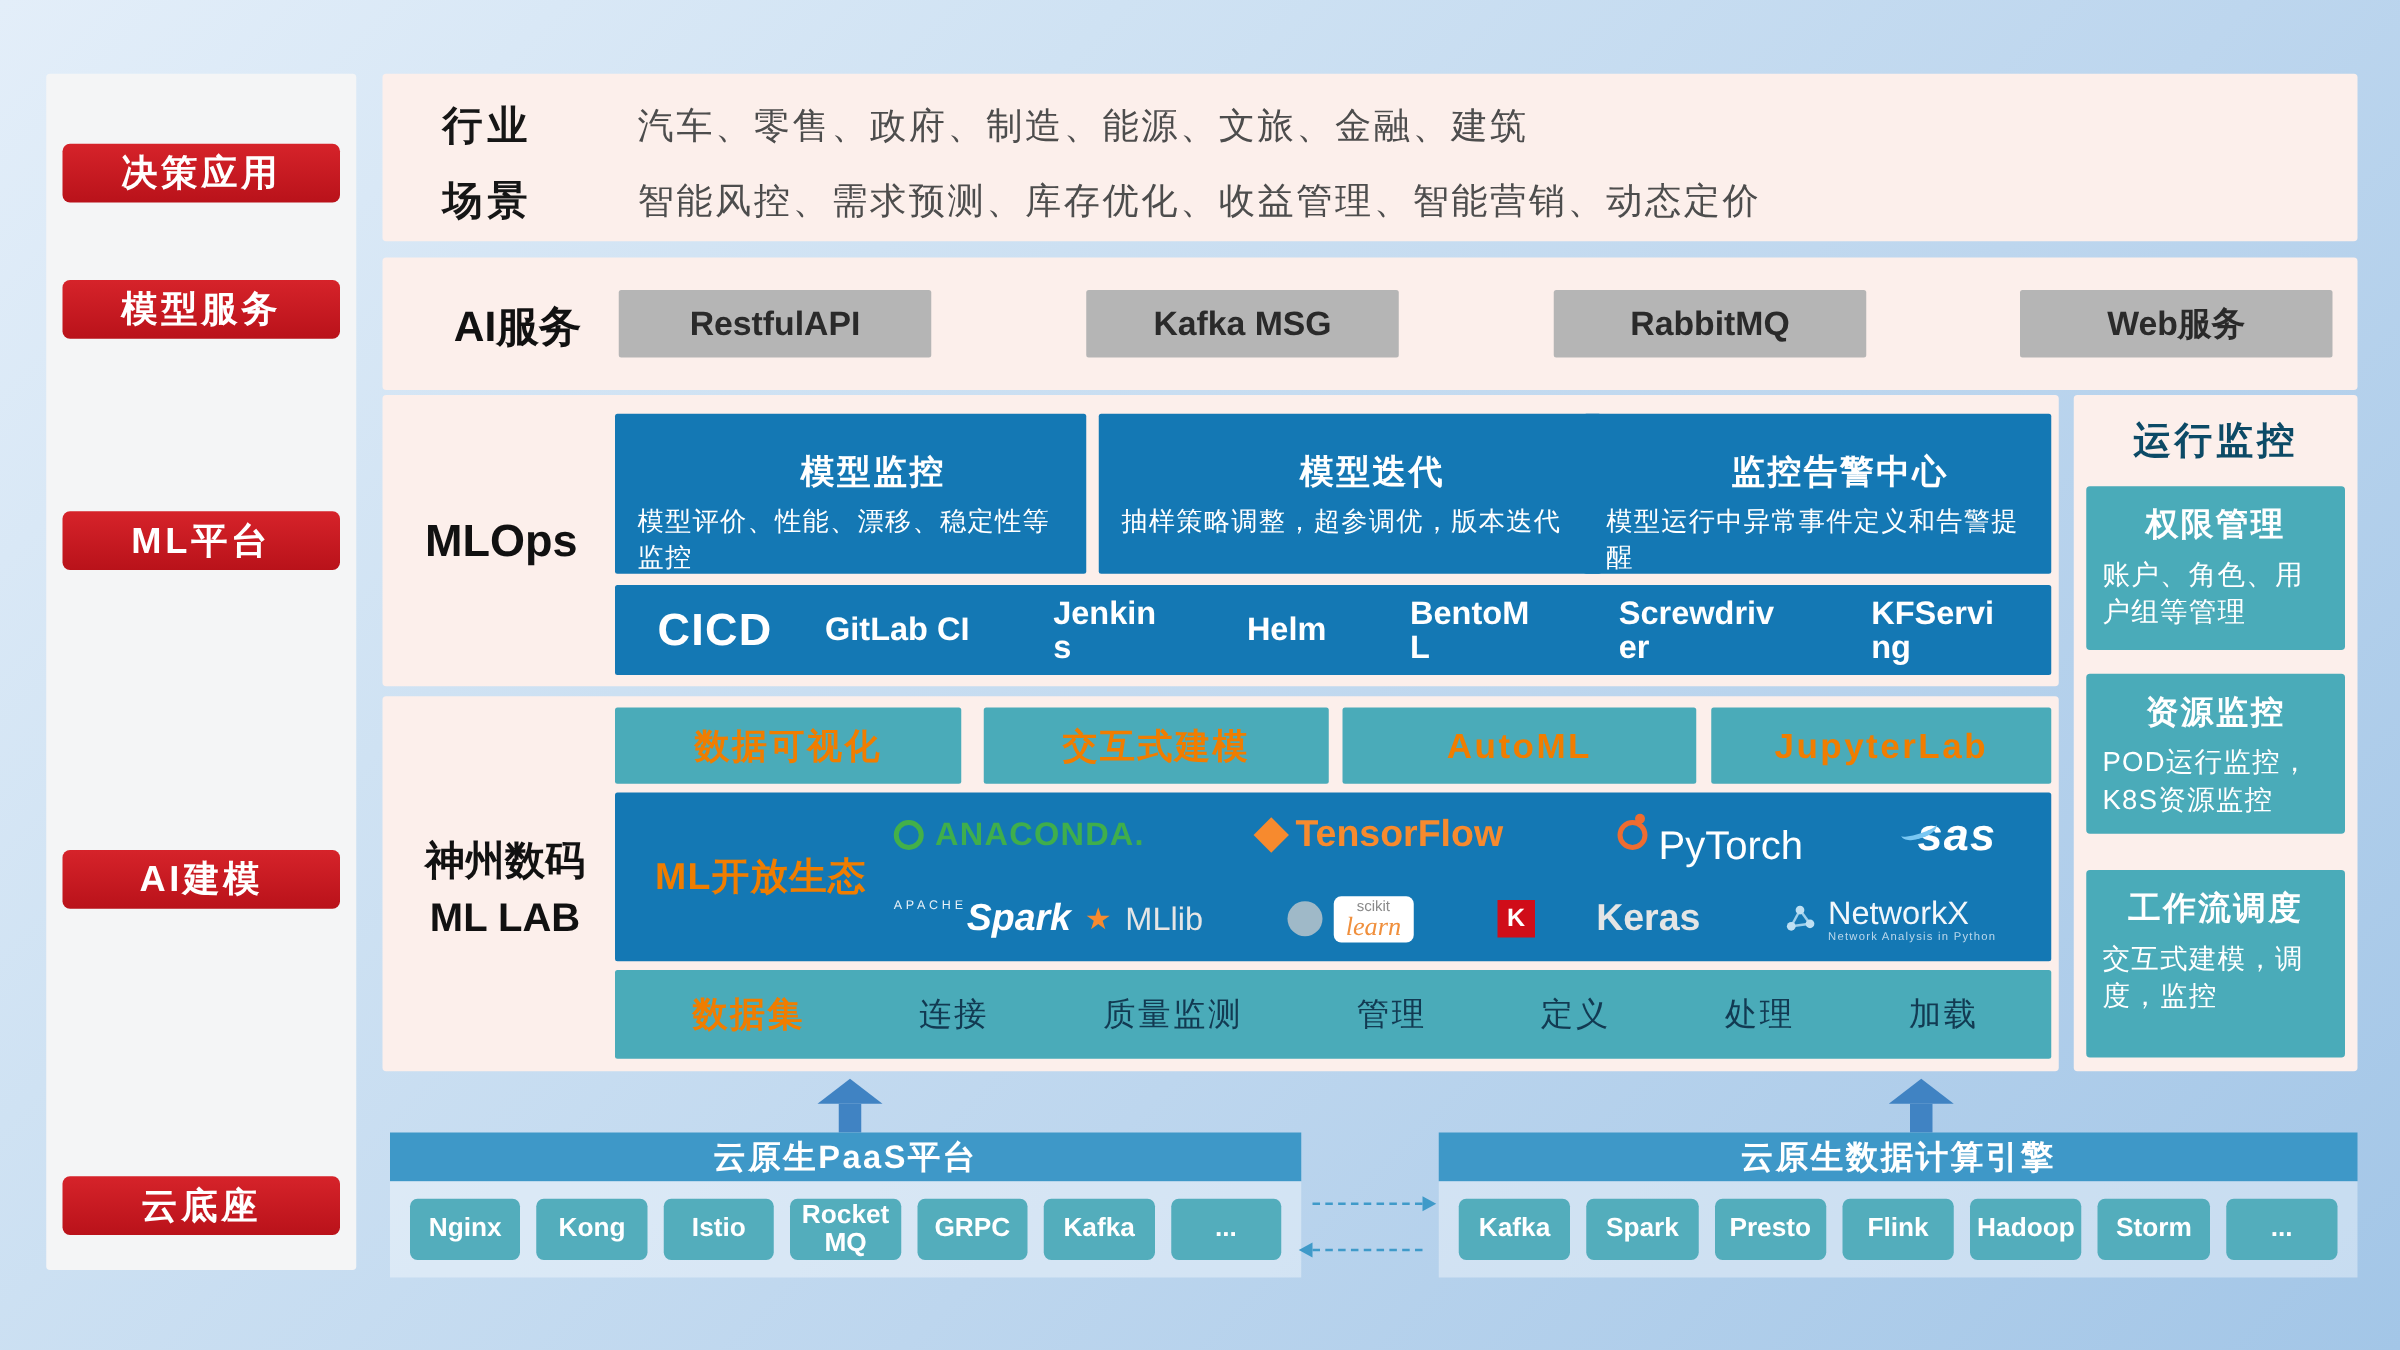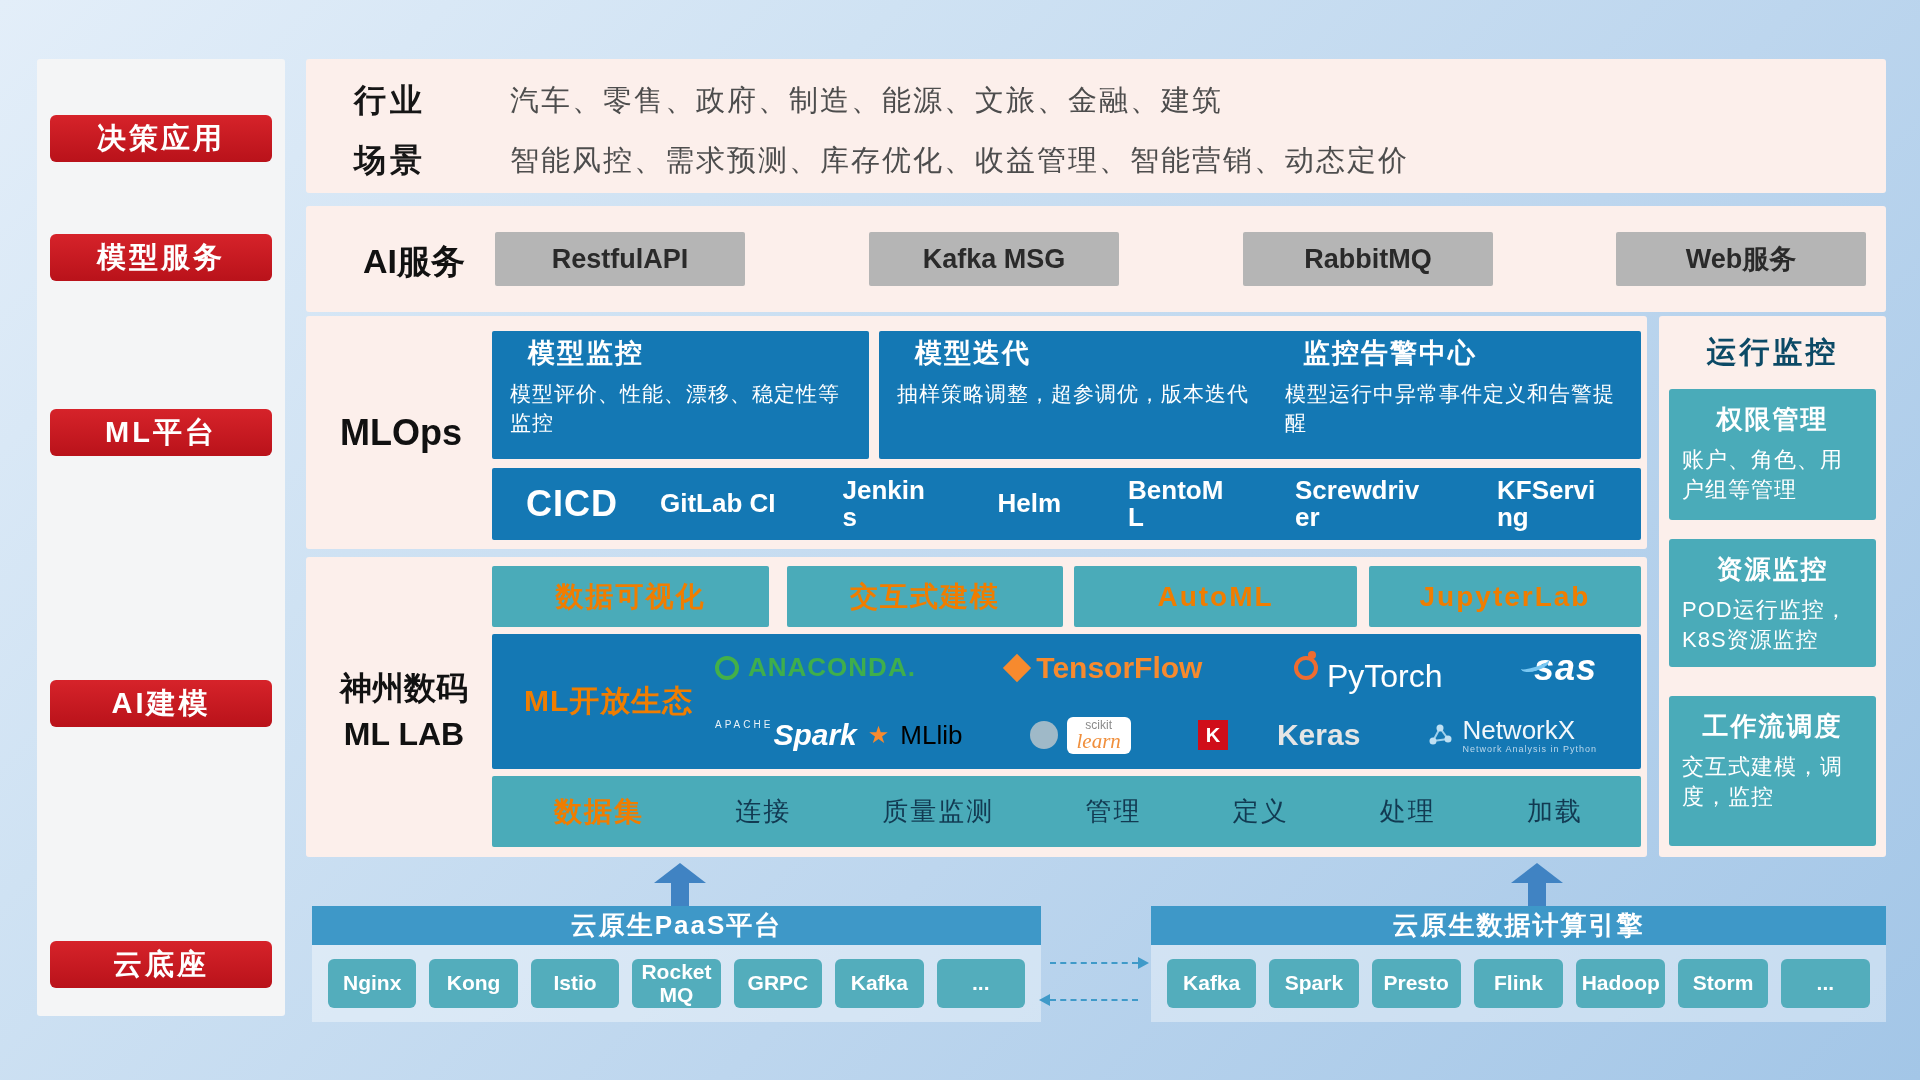--- a/index.html
+++ b/index.html
@@ -31,21 +31,21 @@
     font-size:34px; font-weight:bold; color:#111; }
   .svc-btn { position:absolute; top:26px; height:54px; width:250px; background:#b5b5b5;
     color:#2a2a2a; font-size:27px; font-weight:bold; display:flex; align-items:center;
     justify-content:center; border-radius:2px; }
 
   
   .row3 { left:306px; top:316px; width:1341px; height:233px; }
   .row3-label { position:absolute; left:20px; top:96px; width:150px; text-align:center;
     font-size:36px; font-weight:bold; color:#111; }
   .ml-card { position:absolute; top:15px; height:128px; background:#1478b4; border-radius:2px; color:#fff; }
-  .ml-card .t { font-size:27px; font-weight:bold; margin-top:4px; letter-spacing:2px;padding-left:36px; }
+  .ml-card .t { text-align:center; font-size:27px; font-weight:bold; margin-top:28px; letter-spacing:2px;padding-left:36px; }
   .ml-card .d { font-size:21px; padding:8px 18px 0 18px; line-height:1.4; letter-spacing:1px; }
   .cicd { position:absolute; left:186px; top:152px; width:1149px; height:72px;
     background:#1478b4; display:flex; align-items:center; border-radius:2px; }
   .cicd-label { color:#fff; font-size:36px; font-weight:bold; margin:0 42px 0 34px; letter-spacing:1px; }
   .cicd-tools { flex:1; display:flex; justify-content:space-between; align-items:center; padding-right:34px; }
   .cicd-tool { color:#fff; font-size:26px; font-weight:bold; line-height:1.05; word-break:break-all; }
   .w-auto{white-space:nowrap;} .w88{width:88px;} .w100{width:100px;} .w135{width:135px;} .w110{width:110px;}
 
   
   .row4 { left:306px; top:557px; width:1341px; height:300px; }
@@ -70,21 +70,21 @@
     background:#ee6c30; border-radius:50%; }
   .pt-text { color:#fff; font-size:32px;margin-top:18px; }
   .sas-wrap { position:relative; }
   .sas-text { color:#fff; font-size:36px; font-weight:bold; font-style:italic; letter-spacing:1px; }
   .sas-curve { position:absolute; left:-14px; top:10px; width:30px; height:14px;
     border-bottom:4px solid #79c7f2; border-radius:50%; transform:rotate(-18deg); }
   .spark-stack { display:flex; flex-direction:row; line-height:1; }
   .spark-apache { color:#e9f2f8; font-size:10px; letter-spacing:3px; }
   .spark-text { color:#fff; font-size:30px; font-weight:bold; font-style:italic; }
   .spark-star { color:#f78a2e; font-size:24px; margin:0 2px; }
-  .mllib-text { color:#000000; font-size:26px; }
+  .mllib-text { color:#e5e5e5; font-size:26px; }
   .sk-circle { width:28px; height:28px; background:#9fb9c8; border-radius:50%; }
   .sk-box { background:#fff; border-radius:6px; padding:2px 10px; line-height:1; text-align:center; }
   .sk-top { font-size:12px; color:#8a8a8a; display:block; }
   .sk-bottom { font-size:21px; color:#f08f3c; font-style:italic;
     font-family:"Liberation Serif","DejaVu Serif",serif; display:block; }
   .keras-icon { width:30px; height:30px; background:#d00d19; color:#fff; font-size:20px; font-weight:bold;
     display:flex; align-items:center; justify-content:center; }
   .keras-text { color:#e5e5e5; font-size:30px; font-weight:bold;margin-left:40px; }
   .nx-stack { display:flex; flex-direction:column; line-height:1.1; }
   .nx-text { color:#f2f7fb; font-size:26px; }
@@ -124,21 +124,21 @@
 </style>
 </head>
 <body>
 
 <div class="stage">
 
   <div class="sidebar">
     <div class="side-btn" style="top:56px">
         <span>决策应用</span>
       </div>
-    <div class="side-btn" style="top:175px">
+    <div class="side-btn" style="top:165px">
         <span>模型服务</span>
       </div>
     <div class="side-btn" style="top:350px">
         <span>ML平台</span>
       </div>
     <div class="side-btn" style="top:621px">
         <span>AI建模</span>
       </div>
     <div class="side-btn" style="top:882px">
         <span>云底座</span>

